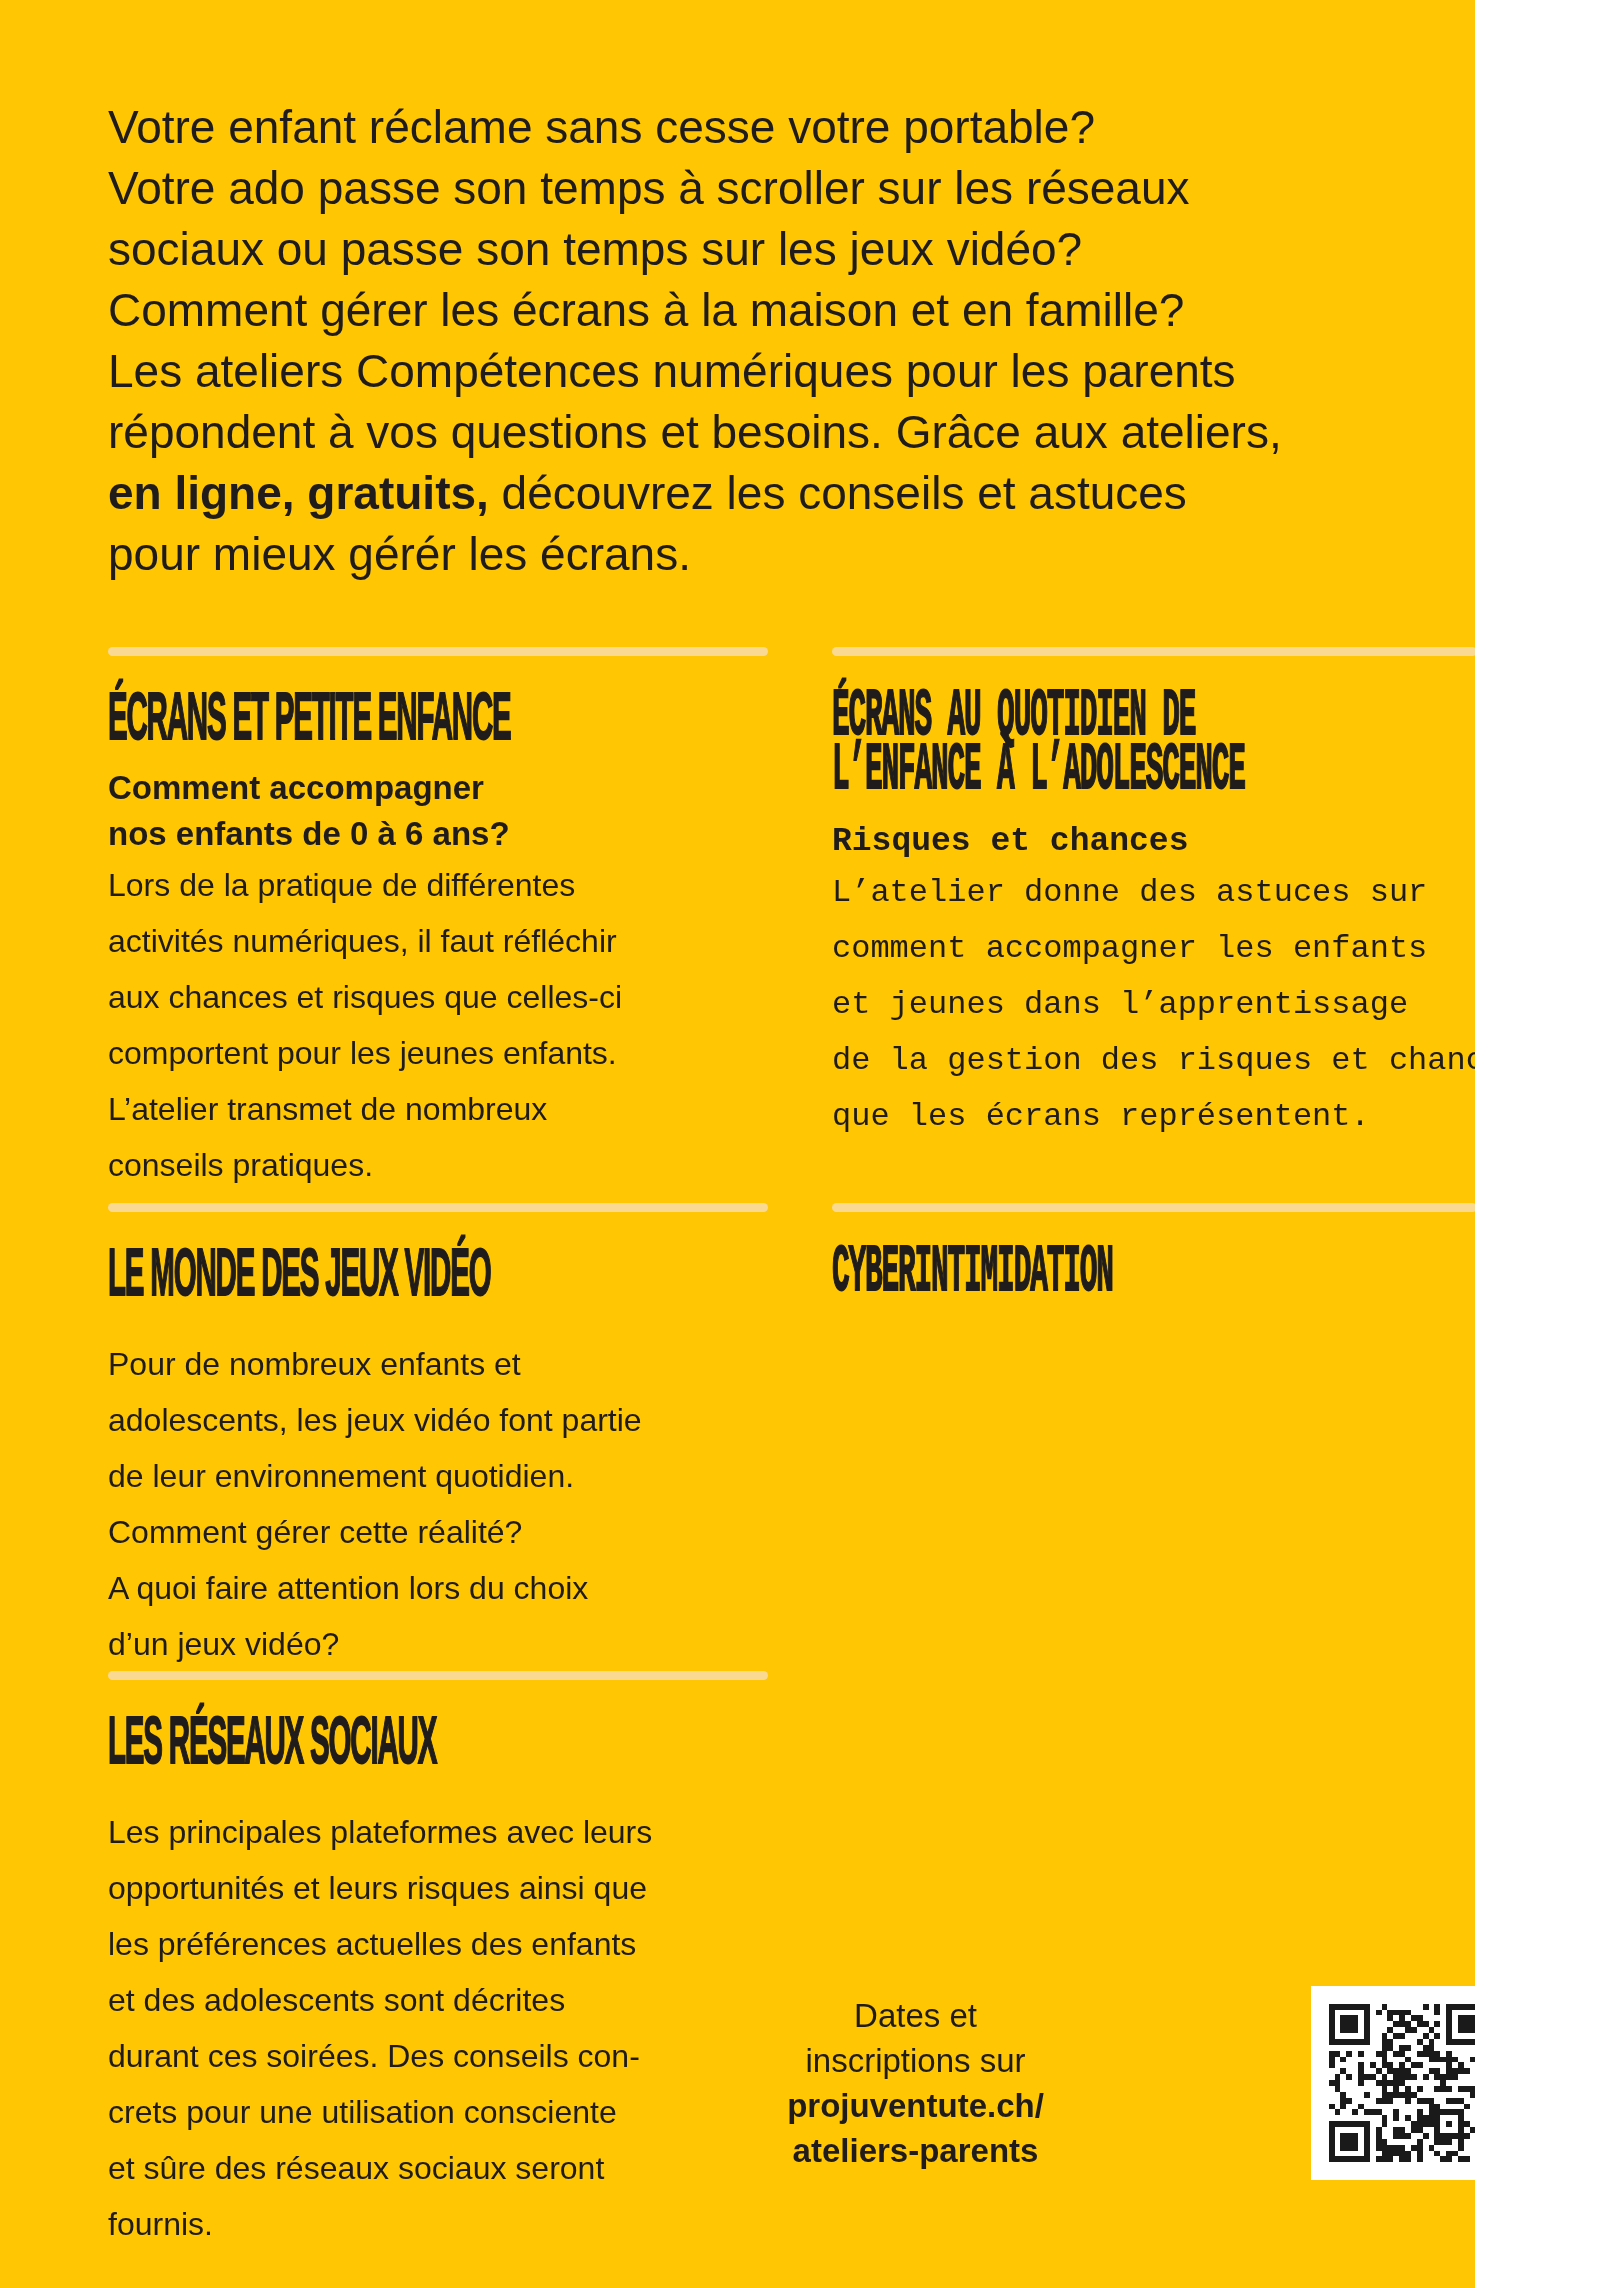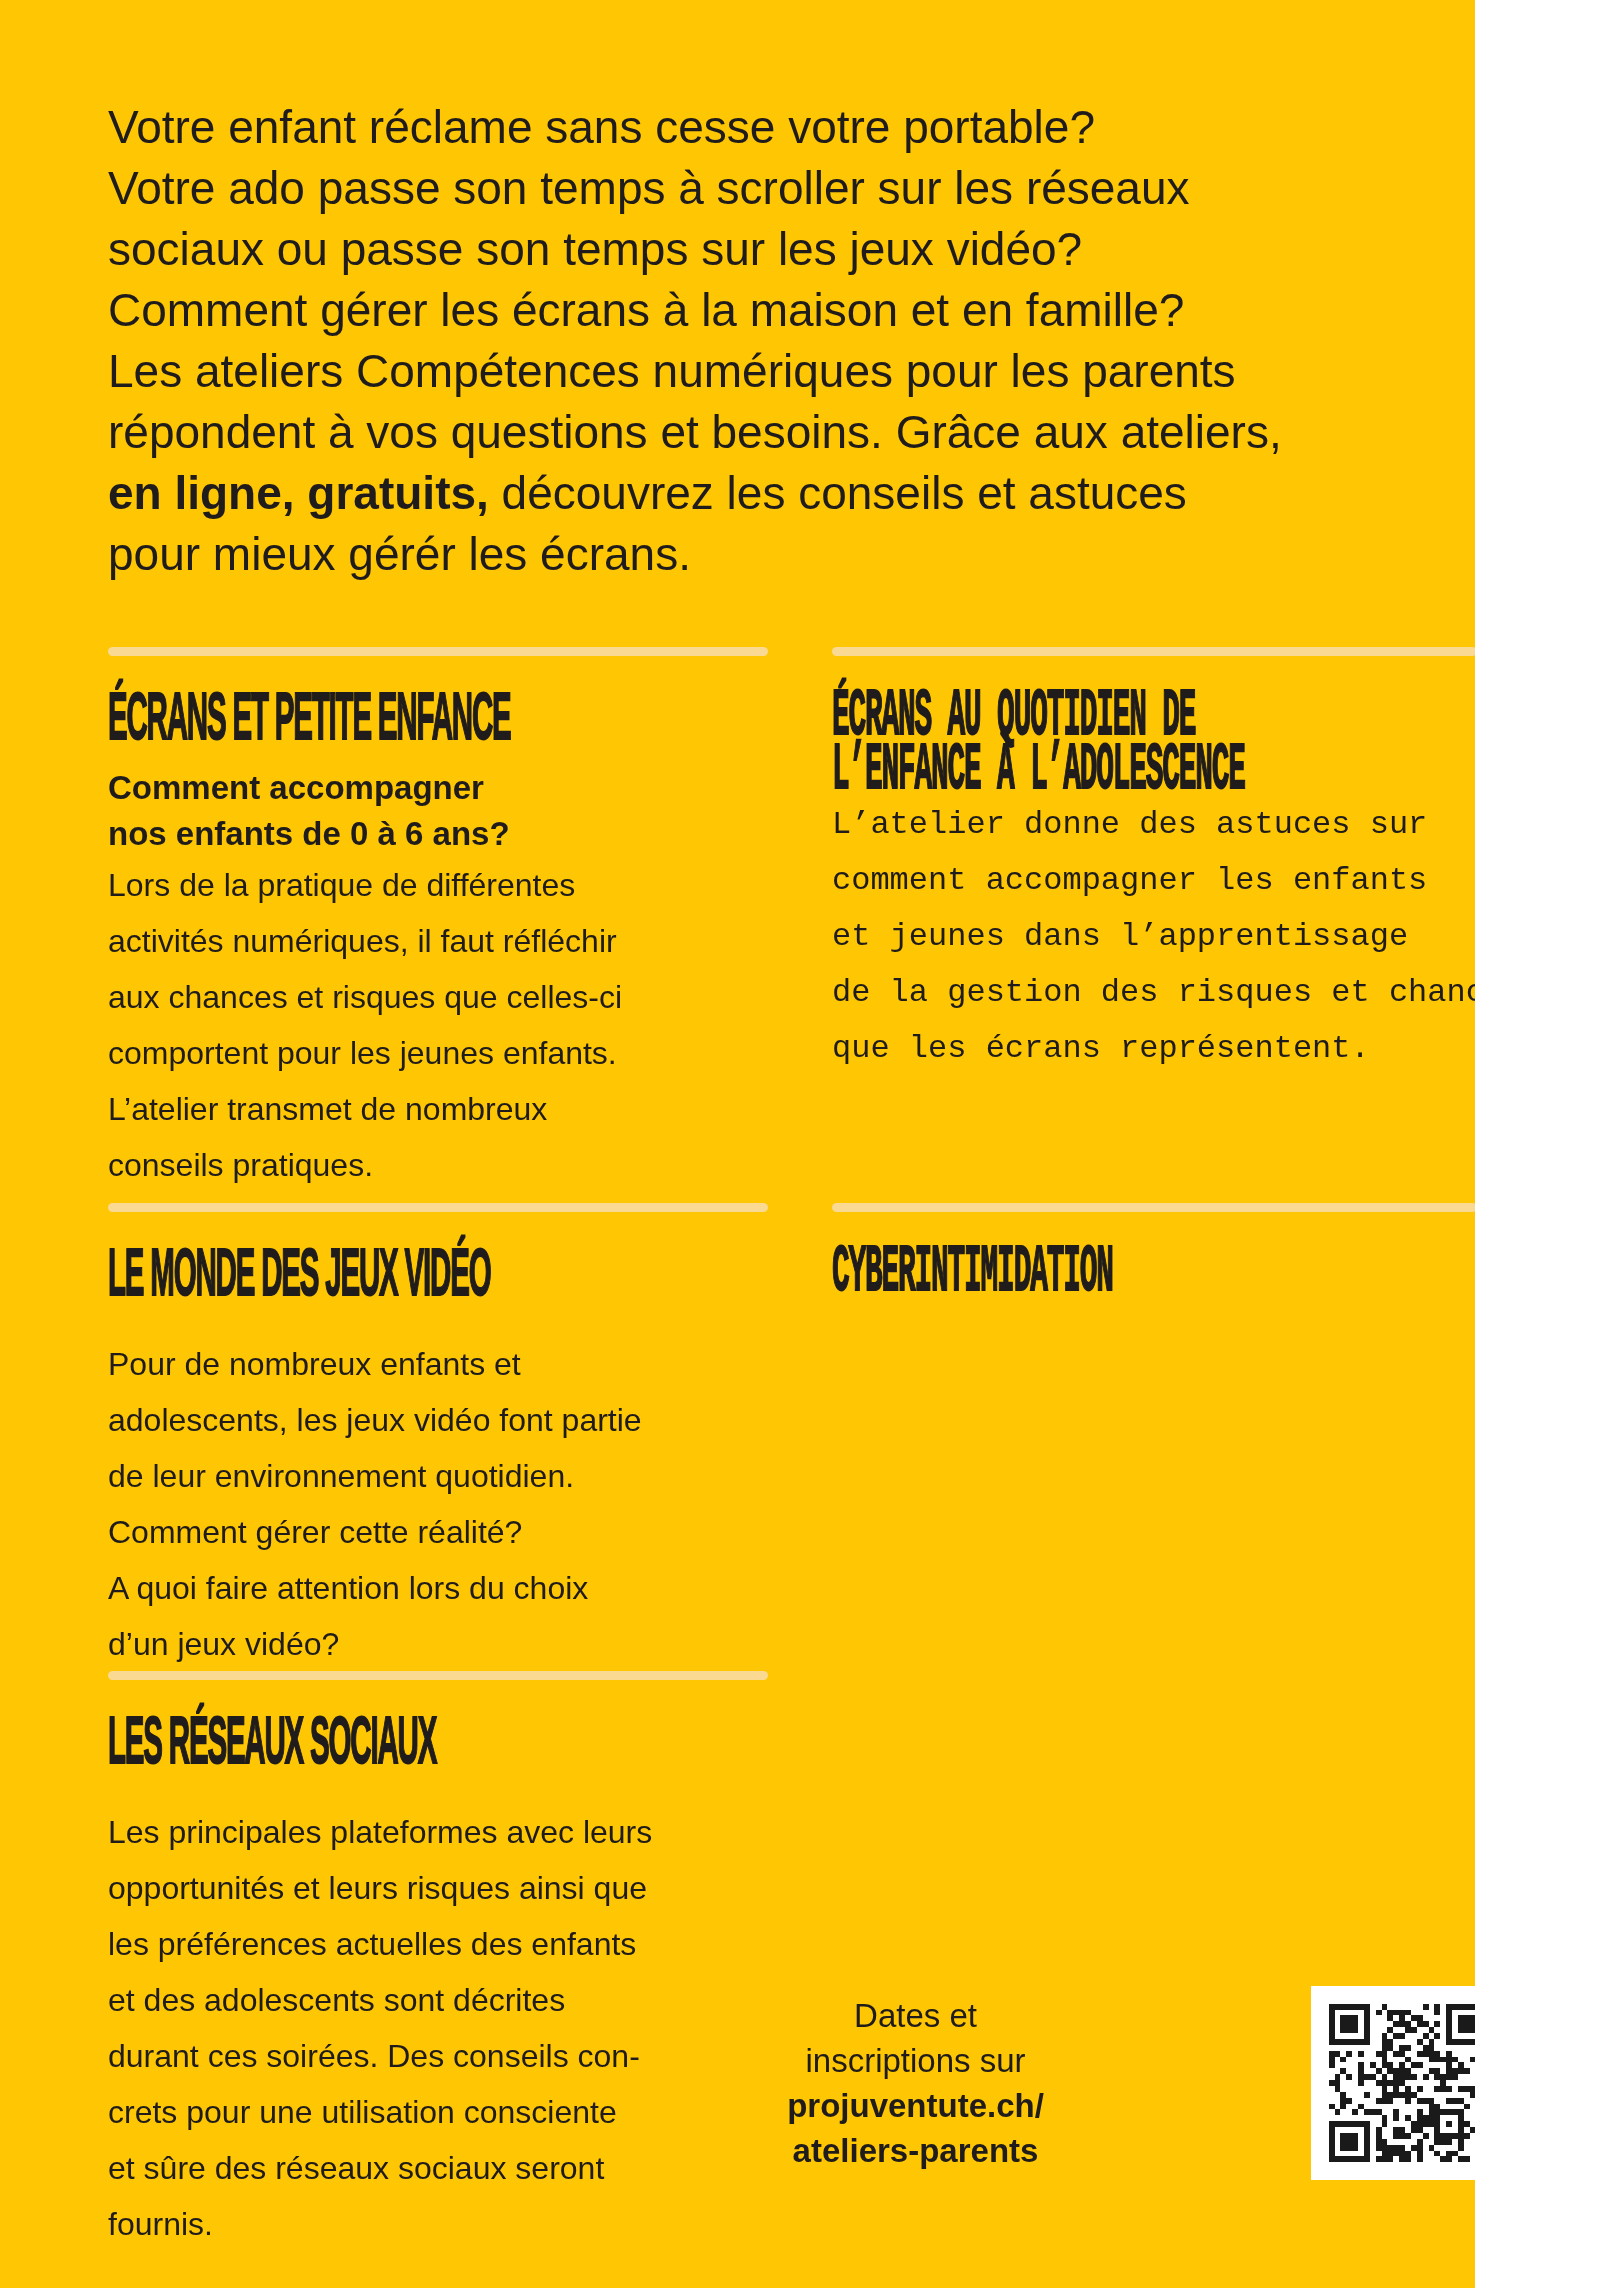--- a/index.html
+++ b/index.html
@@ -99,20 +99,21 @@
 aux chances et risques que celles-ci
 comportent pour les jeunes enfants.
 L’atelier transmet de nombreux
 conseils pratiques.</p>
   </section>
 
   <section class="sec right" style="top:647px">
     <div class="divider"></div>
     <h2 class="hd">ÉCRANS AU QUOTIDIEN DE
 L’ENFANCE À L’ADOLESCENCE</h2>
+    <h3 class="sub">Risques et chances</h3>
     <p class="body">L’atelier donne des astuces sur
 comment accompagner les enfants
 et jeunes dans l’apprentissage
 de la gestion des risques et chances
 que les écrans représentent.</p>
   </section>
 
   <section class="sec left" style="top:1203px">
     <div class="divider"></div>
     <h2 class="hd">LE MONDE DES JEUX VIDÉO</h2>

